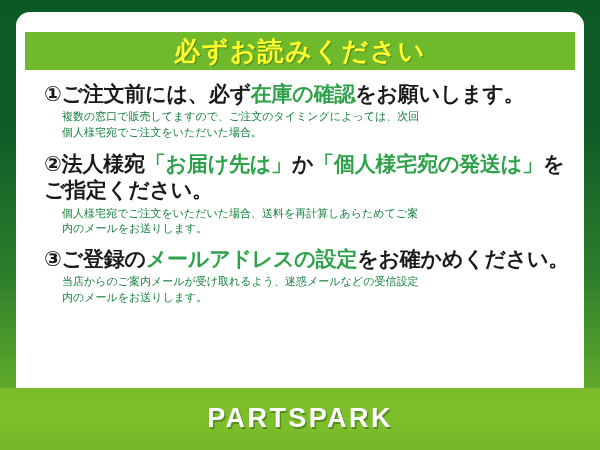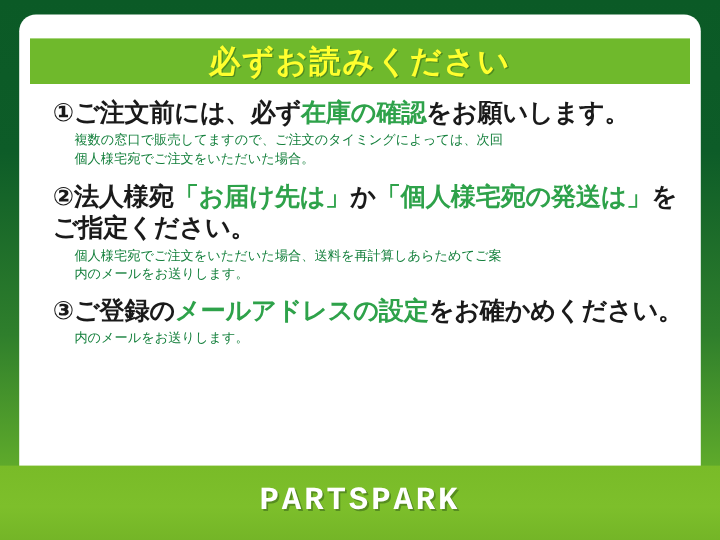--- a/index.html
+++ b/index.html
@@ -15,21 +15,21 @@
   }
   
   #brand-band{
     position:absolute;left:0;right:0;bottom:0;height:62px;
     background:linear-gradient(180deg,#79bb28 0%,#7dbf2b 55%,#74b527 100%);
     display:flex;align-items:center;justify-content:center;
   }
   #brand-wordmark{
     color:#ffffff;font-weight:bold;font-size:27px;letter-spacing:2.4px;
     text-shadow:1.5px 1.5px 0 rgba(40,80,20,.45);
-    font-family:Liberation Mono, monospace;
+    font-family:Liberation Sans, sans-serif;
     padding-bottom:2px;
   }
   
   #panel{
     position:absolute;left:16px;top:12px;width:568px;height:396px;
     background:#ffffff;border-radius:14px;box-sizing:border-box;
     padding:10px 0 0 0;overflow:hidden;
   }
   #header-bar{
     margin:10px 9px 0 9px;height:38px;background:#6fb92c;
@@ -87,20 +87,21 @@
           <div>個人様宅宛でご注文をいただいた場合、送料を再計算しあらためてご案</div>
           <div>内のメールをお送りします。</div>
         </div>
       </div>
 
       <div class="item" id="item-3">
         <div class="item-heading">
           <span>③</span><span>ご登録の</span><span class="hl">メールアドレスの設定</span><span>をお確かめください。</span>
         </div>
         <div class="item-body">
+          <div>当店からのご案内メールが受け取れるよう、迷惑メールなどの受信設定</div>
           <div>内のメールをお送りします。</div>
         </div>
       </div>
 
     </div>
   </div>
 
   <div id="brand-band">
     <span id="brand-wordmark">PARTSPARK</span>
   </div>

